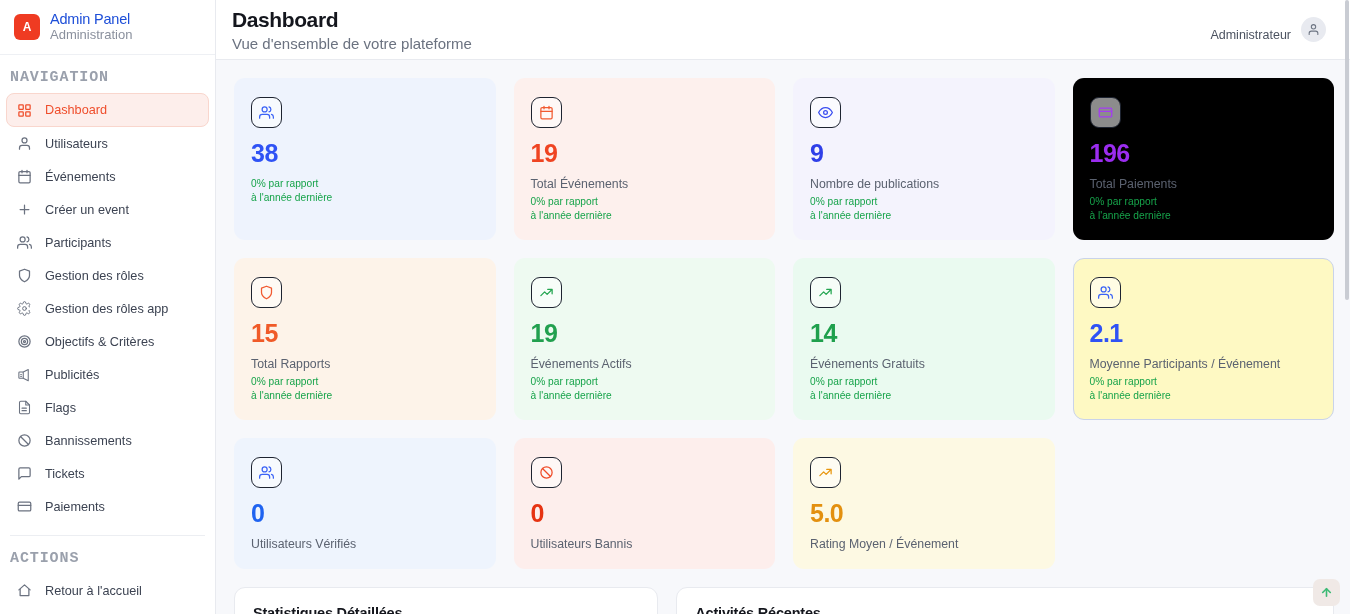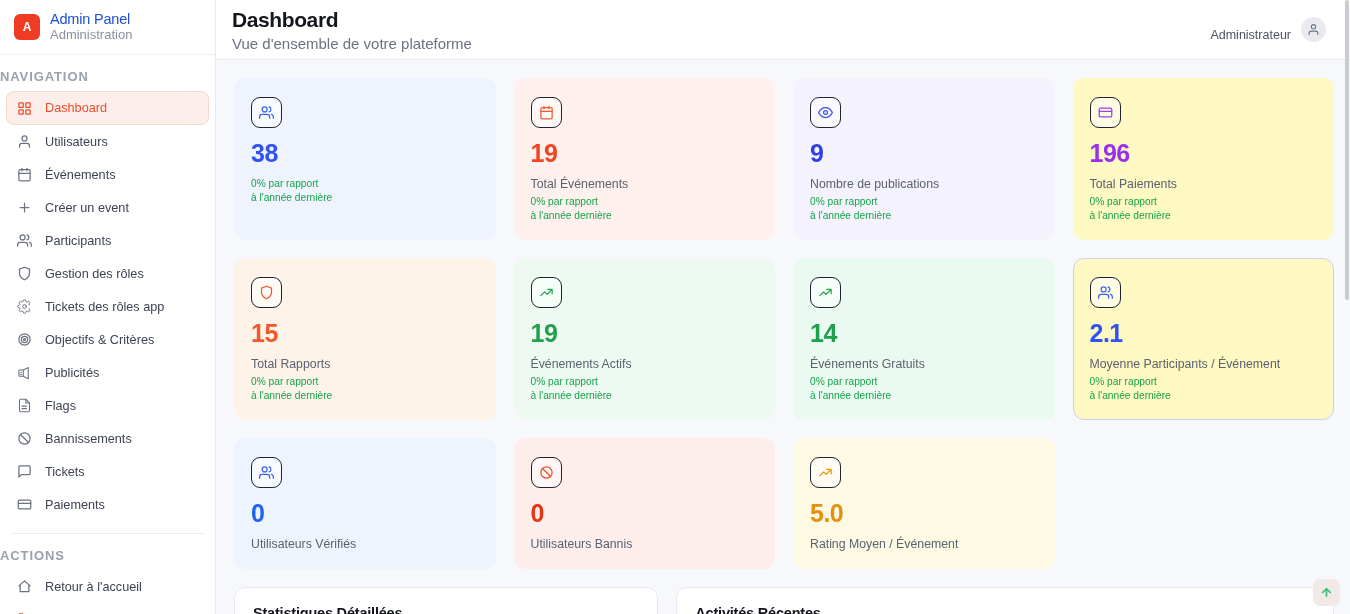--- a/index.html
+++ b/index.html
@@ -34,23 +34,24 @@
     color: #fff;
     font-size: 12px; font-weight: bold;
     display: flex; align-items: center; justify-content: center;
     flex: 0 0 26px;
   }
   .brand-text { display: flex; flex-direction: column; line-height: 1.15; }
   .brand-title { font-size: 14.5px; font-weight: normal; color: #1d4ed8; letter-spacing: -0.2px; }
   .brand-sub { font-size: 13px; color: #8a909d; }
 
   .nav-section-label {
-    font-size: 13px; font-weight: bold; color: #9aa0ac;
+    font-size: 15px; font-weight: bold; color: #9aa0ac;
     letter-spacing: 0.9px;
-    padding: 14px 14px 7px 0;
+    padding: 14px 14px 7px 10px;
+    font-family: Liberation Mono, monospace;
   }
   .nav-item {
     display: flex; align-items: center; gap: 13px;
     height: 33px;
     margin: 0 6px;
     padding-left: 11px;
     border-radius: 8px;
     color: #3c4352;
     font-size: 12.7px;
     cursor: pointer;
@@ -222,21 +223,21 @@
         </span>
         <span>Gestion des rôles</span>
       </div>
       <div class="nav-item">
         <span class="ico">
           <svg style="color:currentColor" width="15" height="15" viewBox="0 0 24 24" fill="none" stroke="currentColor" stroke-width="1.6" stroke-linecap="round" stroke-linejoin="round">
             <circle cx="12" cy="12" r="3"></circle>
             <path d="M19.4 15a1.65 1.65 0 0 0 .33 1.82l.06.06a2 2 0 1 1-2.83 2.83l-.06-.06a1.65 1.65 0 0 0-1.82-.33 1.65 1.65 0 0 0-1 1.51V21a2 2 0 1 1-4 0v-.09A1.65 1.65 0 0 0 9 19.4a1.65 1.65 0 0 0-1.82.33l-.06.06a2 2 0 1 1-2.83-2.83l.06-.06A1.65 1.65 0 0 0 4.6 15a1.65 1.65 0 0 0-1.51-1H3a2 2 0 1 1 0-4h.09A1.65 1.65 0 0 0 4.6 9a1.65 1.65 0 0 0-.33-1.82l-.06-.06a2 2 0 1 1 2.83-2.83l.06.06A1.65 1.65 0 0 0 9 4.6a1.65 1.65 0 0 0 1-1.51V3a2 2 0 1 1 4 0v.09a1.65 1.65 0 0 0 1 1.51 1.65 1.65 0 0 0 1.82-.33l.06-.06a2 2 0 1 1 2.83 2.83l-.06.06A1.65 1.65 0 0 0 19.4 9c.14.35.45.6.82.71"></path>
           </svg>
         </span>
-        <span>Tickets des rôles app</span>
+        <span>Gestion des rôles app</span>
       </div>
       <div class="nav-item">
         <span class="ico">
           <svg style="color:currentColor" width="15" height="15" viewBox="0 0 24 24" fill="none" stroke="currentColor" stroke-width="2" stroke-linecap="round" stroke-linejoin="round">
             <circle cx="12" cy="12" r="9"></circle>
             <circle cx="12" cy="12" r="5"></circle>
             <circle cx="12" cy="12" r="1.6"></circle>
           </svg>
         </span>
         <span>Objectifs &amp; Critères</span>
@@ -371,21 +372,21 @@
                 <circle cx="12" cy="12" r="3"></circle>
               </svg>
             </div>
             <div class="card-value" style="color:#2f3fe8">9</div>
             <div class="card-label">Nombre de publications</div>
             <div class="card-delta">
               <div>0% par rapport</div>
               <div>à l'année dernière</div>
             </div>
           </div>
-          <div class="card" style="background: #fef9c3;">
+          <div class="card" style="background: #000000;">
             <div class="card-icon">
               <svg style="color:#a33cf2" width="15" height="15" viewBox="0 0 24 24" fill="none" stroke="currentColor" stroke-width="2" stroke-linecap="round" stroke-linejoin="round">
                 <rect x="2" y="5" width="20" height="14" rx="2"></rect>
                 <path d="M2 10h20"></path>
               </svg>
             </div>
             <div class="card-value" style="color:#9b2df0">196</div>
             <div class="card-label">Total Paiements</div>
             <div class="card-delta">
               <div>0% par rapport</div>

